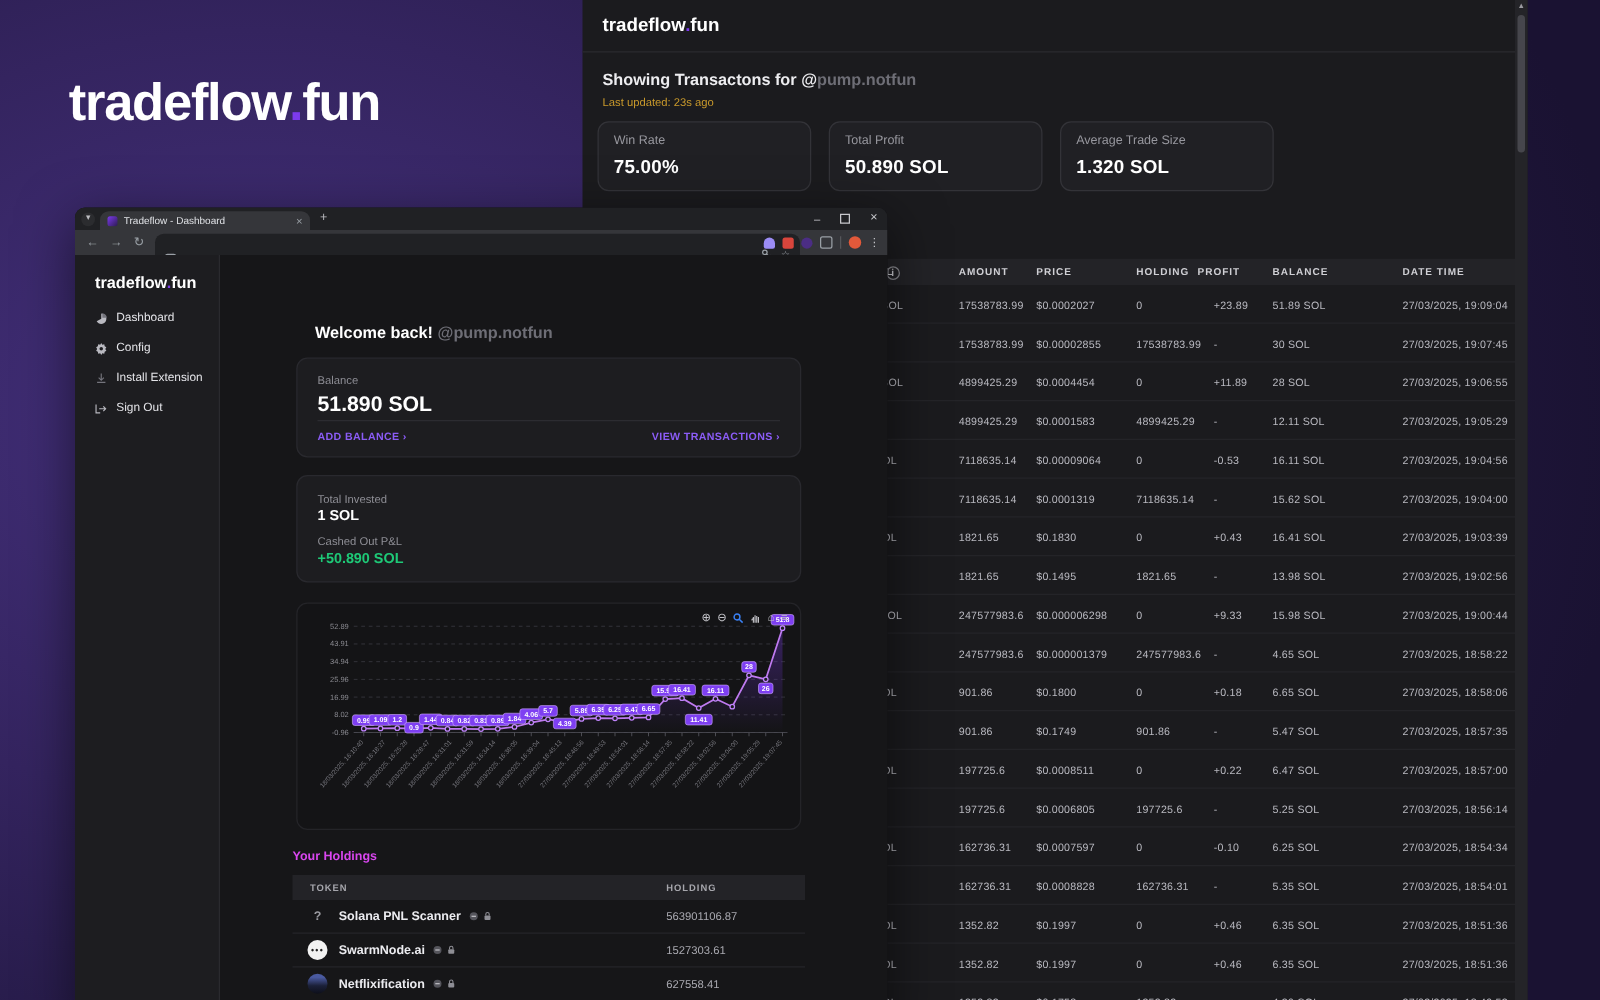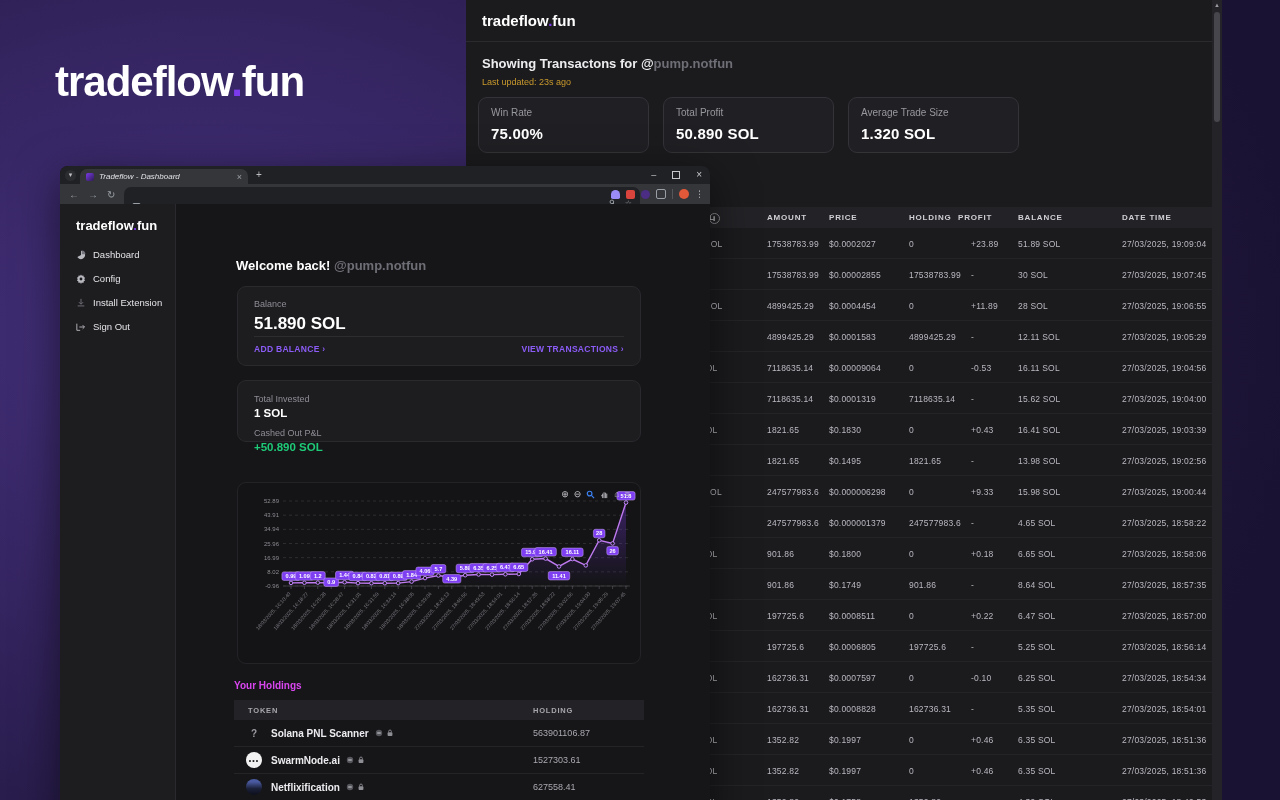--- a/index.html
+++ b/index.html
@@ -39,21 +39,21 @@
   .panel-scroll{position:absolute;right:0;top:0;width:10px;height:800px;background:#242428;}
   .panel-scroll .arrow{position:absolute;top:2px;left:2px;font-size:6px;color:#9a9aa0;}
   .panel-scroll .thumb{position:absolute;top:12px;left:2px;width:6px;height:110px;background:#46464c;border-radius:3px;}
   
   .browser{position:absolute;left:60px;top:166px;width:650px;height:660px;z-index:3;border-radius:8px 8px 0 0;
     box-shadow:0 12px 45px rgba(0,0,0,.55);overflow:hidden;background:#151517;}
   .titlebar{position:relative;height:18px;background:#202124;}
   .tab-search{position:absolute;left:5px;top:4px;width:11px;height:11px;border-radius:50%;background:#2b2c2f;color:#bdbec2;font-size:7px;text-align:center;line-height:10px;}
   .tab{position:absolute;left:20px;top:3px;width:168px;height:15px;background:#35363a;border-radius:7px 7px 0 0;display:flex;align-items:center;padding:0 6px;box-sizing:border-box;}
   .favicon{width:8px;height:8px;border-radius:2px;background:linear-gradient(135deg,#7c3aed,#2d1b52);margin-right:5px;flex:none;}
-  .tab-title{font-size:8px;color:#dfe1e5;white-space:nowrap;overflow:hidden;flex:1;font-style:italic;}
+  .tab-title{font-size:8px;color:#dfe1e5;white-space:nowrap;overflow:hidden;flex:1;}
   .tab-close{font-size:9px;color:#9aa0a6;margin-left:4px;}
   .new-tab{position:absolute;left:196px;top:4px;font-size:10px;color:#bdbec2;line-height:10px;}
   .win-controls{position:absolute;right:8px;top:3px;display:flex;gap:16px;align-items:center;color:#c7c8cc;}
   .wc-min{font-size:9px;} .wc-max{width:6px;height:6px;border:1px solid #c7c8cc;} .wc-close{font-size:10px;}
   .navbar{position:relative;height:20px;background:#35363a;display:flex;align-items:center;}
   .nav-ic{color:#9aa0a6;font-size:10px;margin-left:9px;}
   .url-pill{position:absolute;left:64px;top:3px;width:516px;height:14px;background:#202124;border-radius:7px;display:flex;padding:16px 8px;box-sizing:border-box;}
   .site-ic{width:7px;height:7px;border:1px solid #9aa0a6;border-radius:2px;margin-right:6px;flex:none;}
   .url-text{font-size:8.5px;color:#e8eaed;flex:1;}
   .pill-right{display:flex;gap:7px;align-items:center;color:#9aa0a6;font-size:8px;}
@@ -66,30 +66,30 @@
   .avatar{width:10px;height:10px;border-radius:50%;background:#e2593a;}
   .menu-dots{color:#c7c8cc;font-size:9px;}
   
   .content{position:relative;height:622px;background:#161618;display:flex;}
   .sidebar{width:116px;background:#1d1d20;border-right:1px solid #2a2a2e;flex:none;padding:14px 0 0 16px;box-sizing:border-box;}
   .sb-brand{font-size:13px;font-weight:bold;color:#fff;margin-bottom:16px;}
   .sb-item{display:flex;align-items:center;gap:7px;margin-bottom:13px;}
   .sb-item svg{flex:none;}
   .sb-label{font-size:9.5px;color:#e4e4e8;}
   .main{position:relative;flex:1;}
-  .welcome{position:absolute;left:60px;top:54px;font-size:13px;font-weight:bold;color:#fff;}
+  .welcome{position:absolute;left:76px;top:54px;font-size:13px;font-weight:bold;color:#fff;}
   .welcome .handle{color:#6e6e76;font-weight:bold;}
   .card{position:absolute;left:61px;width:404px;background:#1d1d20;border:1px solid #29292e;border-radius:9px;box-sizing:border-box;}
   .card-balance{top:82px;height:80px;padding:12px 16px;}
   .lbl{font-size:9px;color:#8e8e95;}
   .balance-value{margin-top:5px;font-size:17px;font-weight:bold;color:#fff;}
   .card-divider{position:absolute;left:16px;right:16px;top:49px;height:1px;background:#2c2c31;}
   .card-links{position:absolute;left:16px;right:16px;top:57px;display:flex;justify-content:space-between;}
   .plink{font-size:8.5px;font-weight:bold;color:#8b5cf6;letter-spacing:.3px;}
-  .card-invested{top:176px;height:62px;padding:13px 16px;}
+  .card-invested{top:176px;height:86px;padding:13px 16px;}
   .inv-val{margin-top:3px;font-size:11.5px;font-weight:bold;color:#fff;}
   .pl-val{margin-top:3px;font-size:11.5px;font-weight:bold;color:#1ec977;}
   .card-chart{top:278px;height:182px;background:#141416;border:1px solid #242428;}
   .chart-toolbar{position:absolute;right:10px;top:6px;display:flex;gap:5px;align-items:center;color:#c3c3c8;font-size:9px;z-index:2;}
   .holdings-title{position:absolute;left:58px;top:476px;font-size:10px;font-weight:bold;color:#d946ef;}
   .h-table{position:absolute;left:58px;top:496px;width:410px;}
   .h-head{position:relative;height:20px;background:#232327;}
   .h-head span{position:absolute;top:6px;font-size:7.5px;font-weight:bold;letter-spacing:.8px;color:#a6a6ac;}
   .hh-token{left:14px;} .hh-holding{left:299px;}
   .h-row{position:relative;height:26px;border-bottom:1px solid #242428;display:flex;align-items:center;}
@@ -240,21 +240,21 @@
             <span class="c-profit pos">+0.18</span>
             <span class="c-balance">6.65 SOL</span>
             <span class="c-date">27/03/2025, 18:58:06</span>
           </div>
           <div class="tx-row buy">
             <span class="c-total">1 SOL</span>
             <span class="c-amount">901.86</span>
             <span class="c-price">$0.1749</span>
             <span class="c-holding">901.86</span>
             <span class="c-profit dash">-</span>
-            <span class="c-balance">8.64 SOL</span>
+            <span class="c-balance">5.47 SOL</span>
             <span class="c-date">27/03/2025, 18:57:35</span>
           </div>
           <div class="tx-row">
             <span class="c-total">1.22 SOL</span>
             <span class="c-amount">197725.6</span>
             <span class="c-price">$0.0008511</span>
             <span class="c-holding">0</span>
             <span class="c-profit pos">+0.22</span>
             <span class="c-balance">6.47 SOL</span>
             <span class="c-date">27/03/2025, 18:57:00</span>

